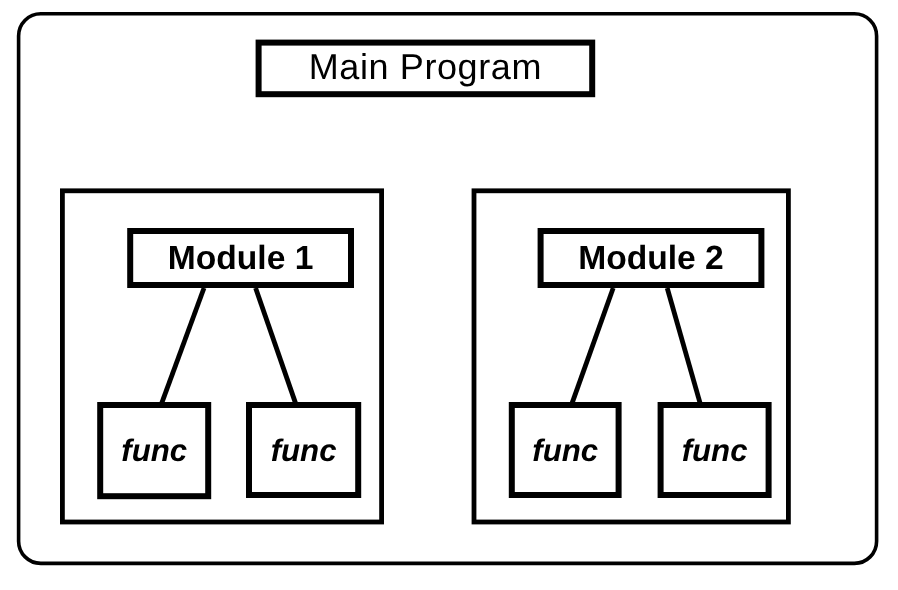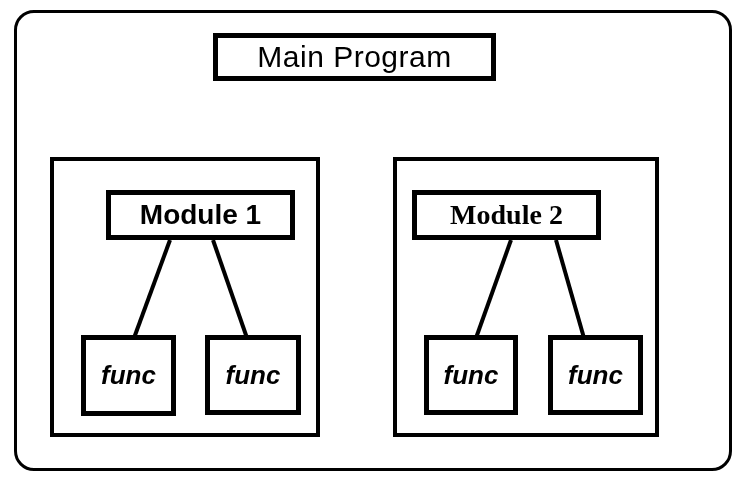--- a/index.html
+++ b/index.html
@@ -73,21 +73,21 @@
     width: 266px;
     height: 280px;
   }
   .module-label-box {
     width: 189px;
     height: 50px;
     font-size: 28px;
     font-weight: 700;
   }
   .module-1-label { left: 76px; top: 190px; margin-left: 30px; }
-  .module-2-label { left: 412px; top: 190px; font-family: Liberation Serif, serif; }
+  .module-2-label { left: 448px; top: 190px; }
   .func-box {
     width: 95px;
     height: 81px;
     font-size: 26px;
     font-style: italic;
     font-weight: 700;
   }
   .func-l1 { left: 81px;  top: 335px; }
   .func-l2 { left: 205px; top: 335px; width: 96px; height: 80px; }
   .func-r1 { left: 424px; top: 335px; width: 94px; height: 80px; }

